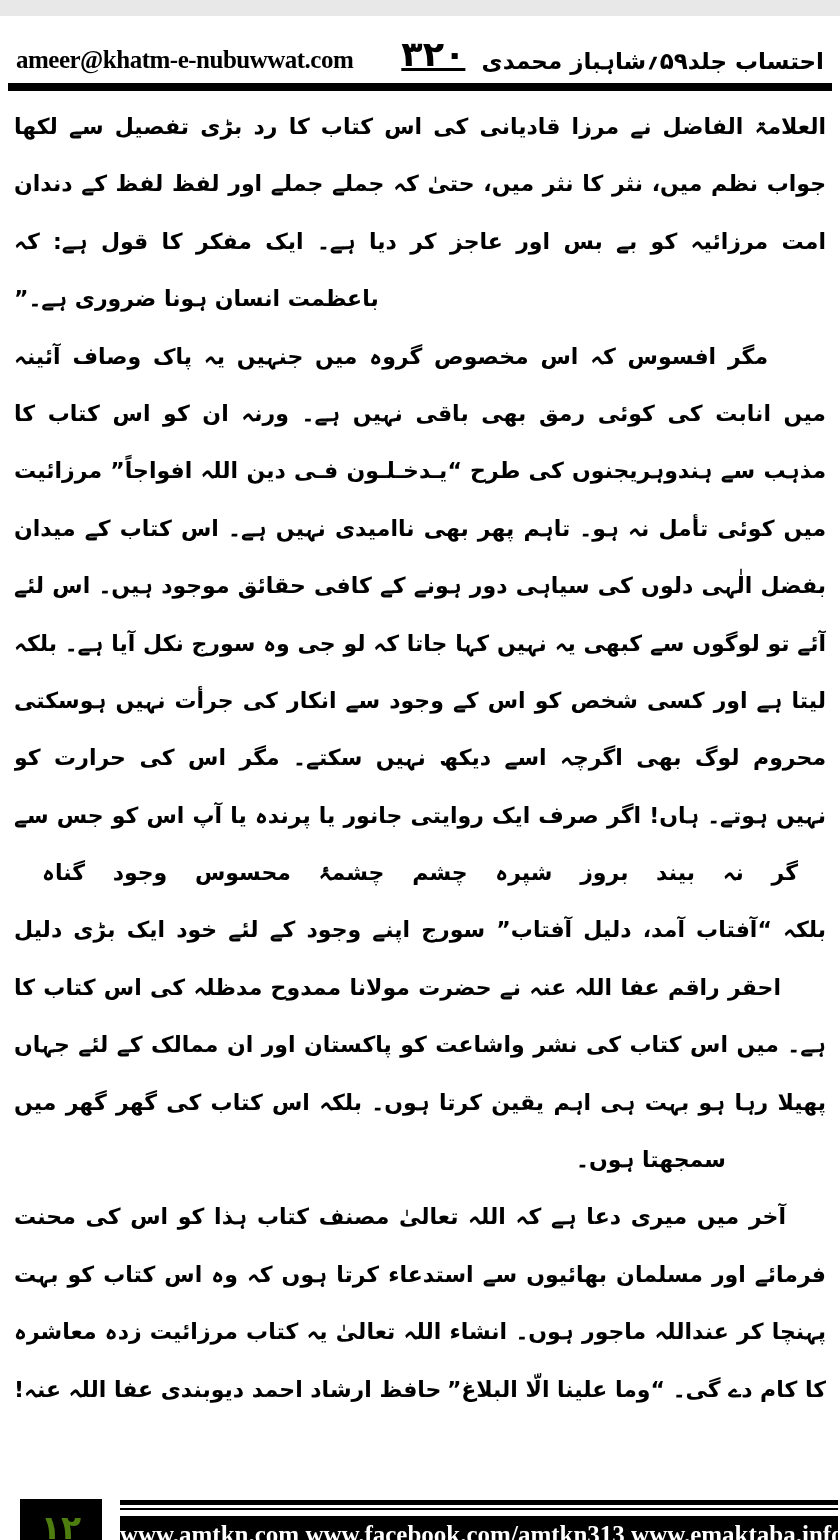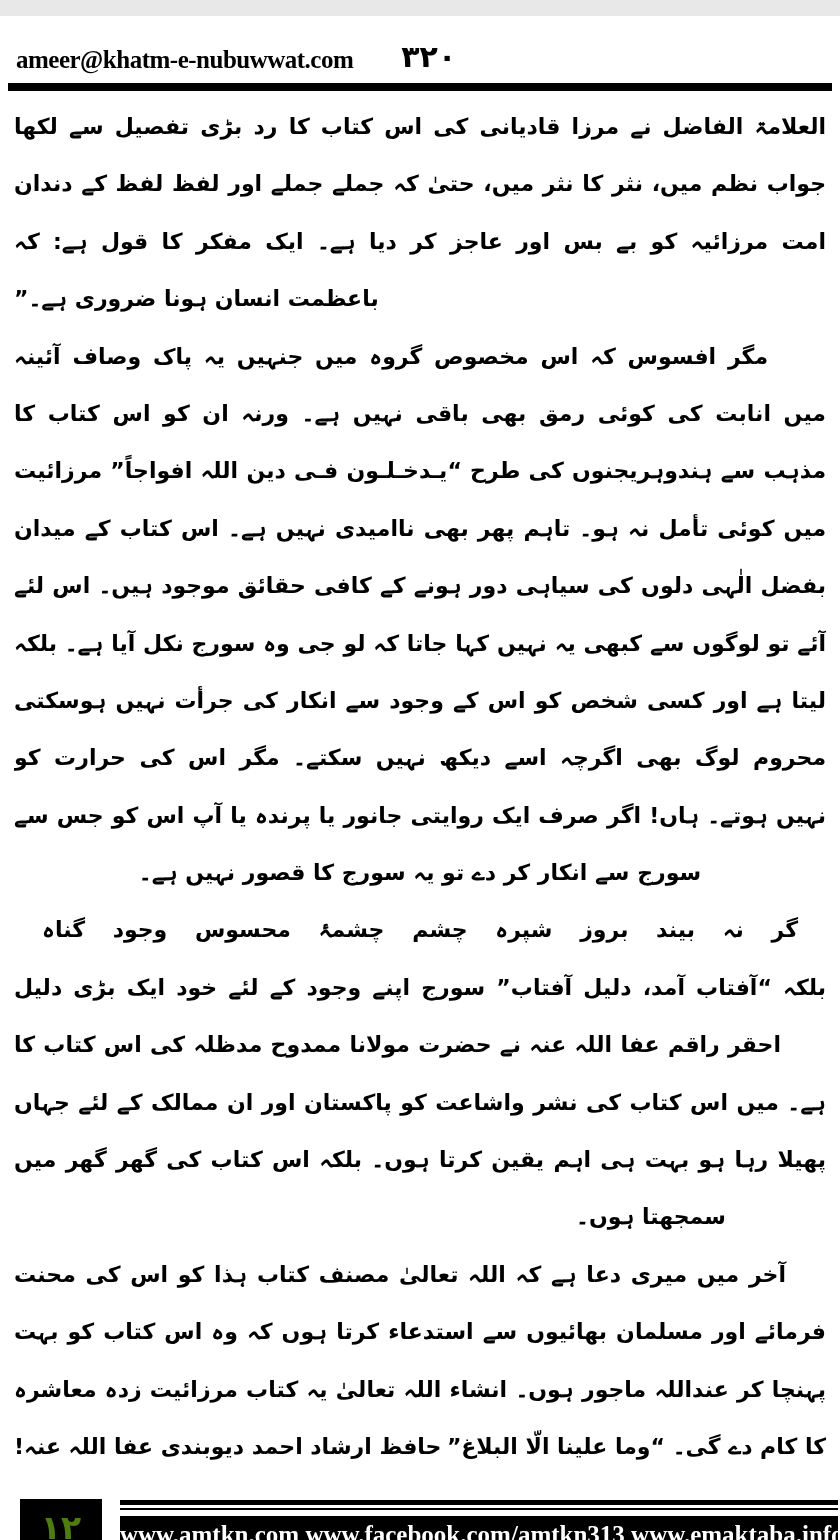--- a/index.html
+++ b/index.html
@@ -4,21 +4,21 @@
 <style>
   html,body{margin:0;padding:0;background:#e8e8e8;}
   .page{
     width:840px;height:1540px;background:#ffffff;position:relative;
     margin:16px auto;overflow:hidden;
     font-family:"DejaVu Sans",sans-serif;color:#000;
   }
   
   .header{display:flex;align-items:flex-end;padding:14px 16px 0 16px;height:44px;}
   .header-email{font-family:"Liberation Serif",serif;font-weight:bold;font-size:25px;letter-spacing:-0.5px;}
-  .header-pagenum{font-weight:bold;font-size:30px;margin-left:48px;direction:rtl;}
+  .header-pagenum{font-weight:bold;font-size:35px;margin-left:48px;direction:rtl;text-decoration:underline;}
   .header-title{margin-left:auto;font-weight:bold;font-size:23px;direction:rtl;}
   .header-rule{height:8px;background:#000;margin:9px 8px 0 8px;}
   
   .text-body{padding:7px 14px 0 14px;}
   .line{
     height:57.4px;line-height:57.4px;font-size:22px;font-weight:bold;
     direction:rtl;unicode-bidi:embed;
     text-align:justify;text-align-last:justify;
     overflow:hidden;white-space:normal;
   }
@@ -48,39 +48,39 @@
   }
 </style>
 </head>
 <body>
 
 <div class="page">
 
   <div class="header">
     <span class="header-email">ameer@khatm-e-nubuwwat.com</span>
     <span class="header-pagenum">۳۲۰</span>
+    <span class="header-title">احتساب جلد۵۹؍شاہباز محمدی</span>
   </div>
 
   <div class="header-rule"></div>
 
   <div class="text-body">
       <div class="line">العلامۃ الفاضل نے مرزا قادیانی کی اس کتاب کا رد بڑی تفصیل سے لکھا ہے۔ بلکہ آپ نے نظم کا</div>
       <div class="line">جواب نظم میں، نثر کا نثر میں، حتیٰ کہ جملے جملے اور لفظ لفظ کے دندان شکن جوابات دے کر پوری</div>
       <div class="line">امت مرزائیہ کو بے بس اور عاجز کر دیا ہے۔ ایک مفکر کا قول ہے: کہ “اعتراف عظمت کے لئے بھی</div>
       <div class="line l">باعظمت انسان ہونا ضروری ہے۔”</div>
       <div class="line" style="padding-right: 58px;">مگر افسوس کہ اس مخصوص گروہ میں جنہیں یہ پاک وصاف آئینہ دکھایا گیا ہے قلوب</div>
       <div class="line">میں انابت کی کوئی رمق بھی باقی نہیں ہے۔ ورنہ ان کو اس کتاب کا اعتراف کر کے اپنے باطل</div>
       <div class="line">مذہب سے ہندوہریجنوں کی طرح “<span class="b">یـدخـلـون فـی دین اللہ افواجاً</span>” مرزائیت ترک کرنے</div>
       <div class="line">میں کوئی تأمل نہ ہو۔ تاہم پھر بھی ناامیدی نہیں ہے۔ اس کتاب کے میدان عمل میں آنے سے</div>
       <div class="line">بفضل الٰہی دلوں کی سیاہی دور ہونے کے کافی حقائق موجود ہیں۔ اس لئے کہ سورج جب نکل</div>
       <div class="line">آئے تو لوگوں سے کبھی یہ نہیں کہا جاتا کہ لو جی وہ سورج نکل آیا ہے۔ بلکہ ہر شخص اسے خود بخود دیکھ</div>
       <div class="line">لیتا ہے اور کسی شخص کو اس کے وجود سے انکار کی جرأت نہیں ہوسکتی اور تو اور آنکھوں کی بینائی سے</div>
       <div class="line">محروم لوگ بھی اگرچہ اسے دیکھ نہیں سکتے۔ مگر اس کی حرارت کو محسوس کر کے اس کے وجود سے منکر</div>
       <div class="line">نہیں ہوتے۔ ہاں! اگر صرف ایک روایتی جانور یا پرندہ یا آپ اس کو جس سے بھی موسوم کریں</div>
-      <div class="line c">سورج سے انکار کر دے تو یہ سورج کا قصور نہیں ہے۔</div>
       <div class="line verse">
         <span>گر</span>
         <span>نہ</span>
         <span>بیند</span>
         <span>بروز</span>
         <span>شپرہ</span>
         <span>چشم</span>
         <span>چشمۂ</span>
         <span>محسوس</span>
         <span>وجود</span>

